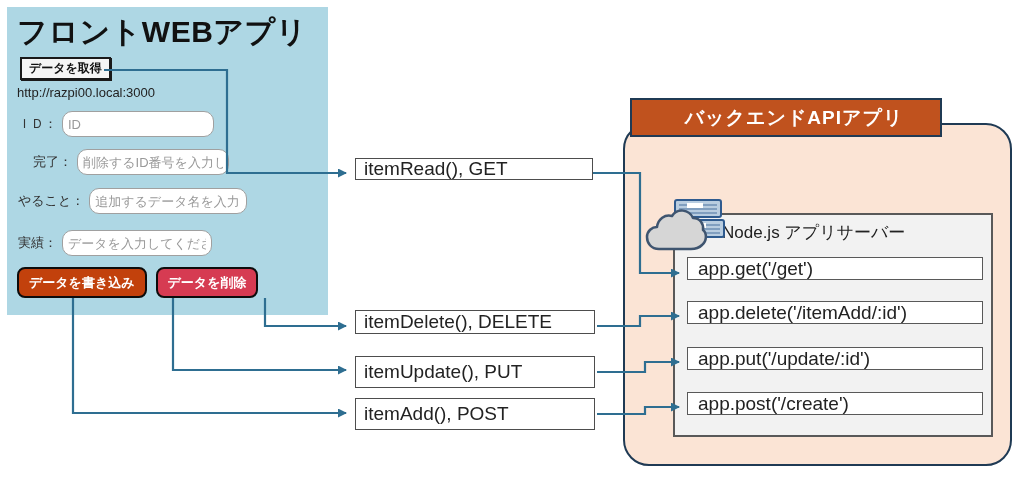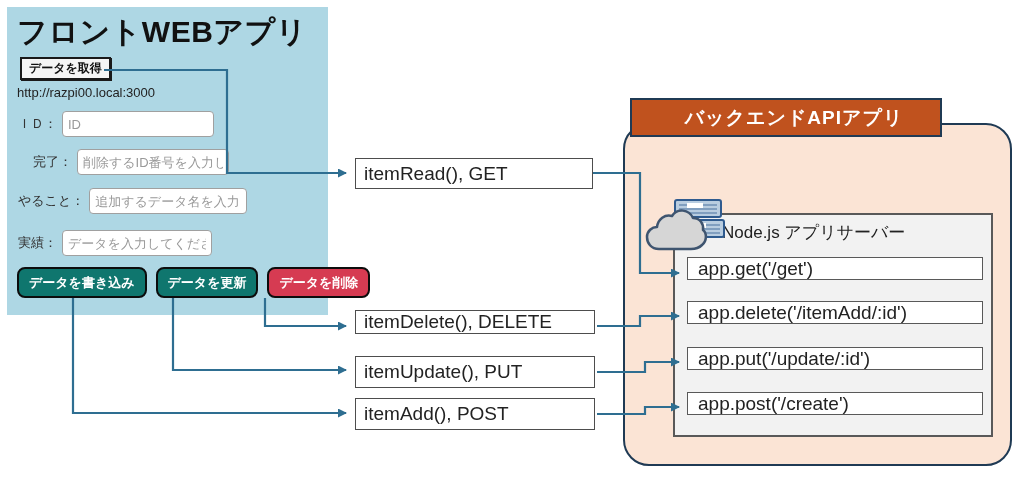--- a/index.html
+++ b/index.html
@@ -6,36 +6,36 @@
   html,body { width:1024px; height:479px; background:#ffffff; overflow:hidden; }
   body { position:relative; font-family:"Liberation Sans","DejaVu Sans",sans-serif; color:#1a1a1a; }
 
   
   .frontend-panel { position:absolute; left:7px; top:7px; width:321px; height:308px; background:#aed7e4; }
   .fe-title { position:absolute; left:10px; top:5px; font-size:30px; font-weight:bold; color:#111; letter-spacing:0.5px; white-space:nowrap; }
   .fetch-btn { position:absolute; left:13px; top:50px; height:23px; padding:0 7px; background:#f5f5f5; border:2px solid #1a1a1a; border-radius:0; font-size:12px; font-weight:bold; color:#111; font-family:inherit; box-shadow:1px 1px 0 #1a1a1a; cursor:pointer; }
   .fe-url { position:absolute; left:10px; top:78px; font-size:13px; color:#222; white-space:nowrap; }
   .form-row { position:absolute; display:flex; align-items:center; gap:5px; }
   .form-row label { font-size:13px; color:#333; white-space:nowrap; }
-  .form-row input { height:26px; border:1px solid #a0a0a0; border-radius:4px; background:#fff; font-size:13px; padding:0 5px; color:#333; font-family:inherit; }
+  .form-row input { height:26px; border:1px solid #a0a0a0; border-radius:10px; background:#fff; font-size:13px; padding:0 5px; color:#333; font-family:inherit; }
   .form-row input::placeholder { color:#999; opacity:1; }
   .row-id      { left:11px; top:104px; }
   .row-done    { left:26px; top:142px; }
   .row-todo    { left:11px; top:181px; }
   .row-result  { left:11px; top:223px; }
   .row-id input, .row-done input { width:152px; }
   .row-todo input { width:158px; }
   .row-result input { width:150px; }
   .fe-btn-row { position:absolute; left:10px; top:260px; display:flex; gap:9px; }
   .fe-btn { height:31px; padding:0 10px; border:2px solid #0c0c0c; border-radius:8px; color:#fff; font-size:13px; font-weight:bold; font-family:inherit; white-space:nowrap; cursor:pointer; }
-  .fe-btn.blue { background:#0f766e; }
+  .fe-btn.blue { background:#c2410c; }
   .fe-btn.red  { background:#d63b52; }
 
   
-  .fn-box { position:absolute; left:355px; width:240px; height:31px; background:#fff; border:1.5px solid #4d4d4d; display:flex; align-items:center; padding-left:8px; font-size:19px; color:#222; white-space:nowrap; }
+  .fn-box { position:absolute; left:355px; width:240px; height:22px; background:#fff; border:1.5px solid #4d4d4d; display:flex; align-items:center; padding-left:8px; font-size:19px; color:#222; white-space:nowrap; }
   .fn-read   { top:158px; width:238px; }
   .fn-delete { top:310px; height:24px; }
   .fn-update { top:356px; height:32px; }
   .fn-add    { top:398px; height:32px; }
 
   
   .backend-box { position:absolute; left:623px; top:123px; width:389px; height:343px; background:#fbe4d5; border:2.5px solid #1f3a54; border-radius:26px; }
   .backend-header { position:absolute; left:630px; top:98px; width:312px; height:39px; background:#c0521e; border:2px solid #1f3a54; display:flex; align-items:center; justify-content:center; font-size:19px; font-weight:bold; color:#fff; letter-spacing:1px; z-index:3;padding-left:16px; }
   .server-box { position:absolute; left:673px; top:213px; width:320px; height:224px; background:#f2f2f2; border:2px solid #595959; }
   .server-label { position:absolute; left:722px; top:221px; font-size:17px; color:#222; white-space:nowrap; z-index:4; }
@@ -69,21 +69,20 @@
     <label>やること：</label>
     <input type="text" placeholder="追加するデータ名を入力して" style="">
   </div>
   <div class="form-row row-result">
     <label>実績：</label>
     <input type="text" placeholder="データを入力してください" style="">
   </div>
 
   <div class="fe-btn-row">
     <button class="fe-btn blue">データを書き込み</button>
-    <button class="fe-btn blue">データを更新</button>
     <button class="fe-btn red">データを削除</button>
   </div>
 </div>
 
 <div class="fn-box fn-read">itemRead(), GET</div>
 <div class="fn-box fn-delete">itemDelete(), DELETE</div>
 <div class="fn-box fn-update">itemUpdate(), PUT</div>
 <div class="fn-box fn-add">itemAdd(), POST</div>
 
 <div class="backend-box"></div>

